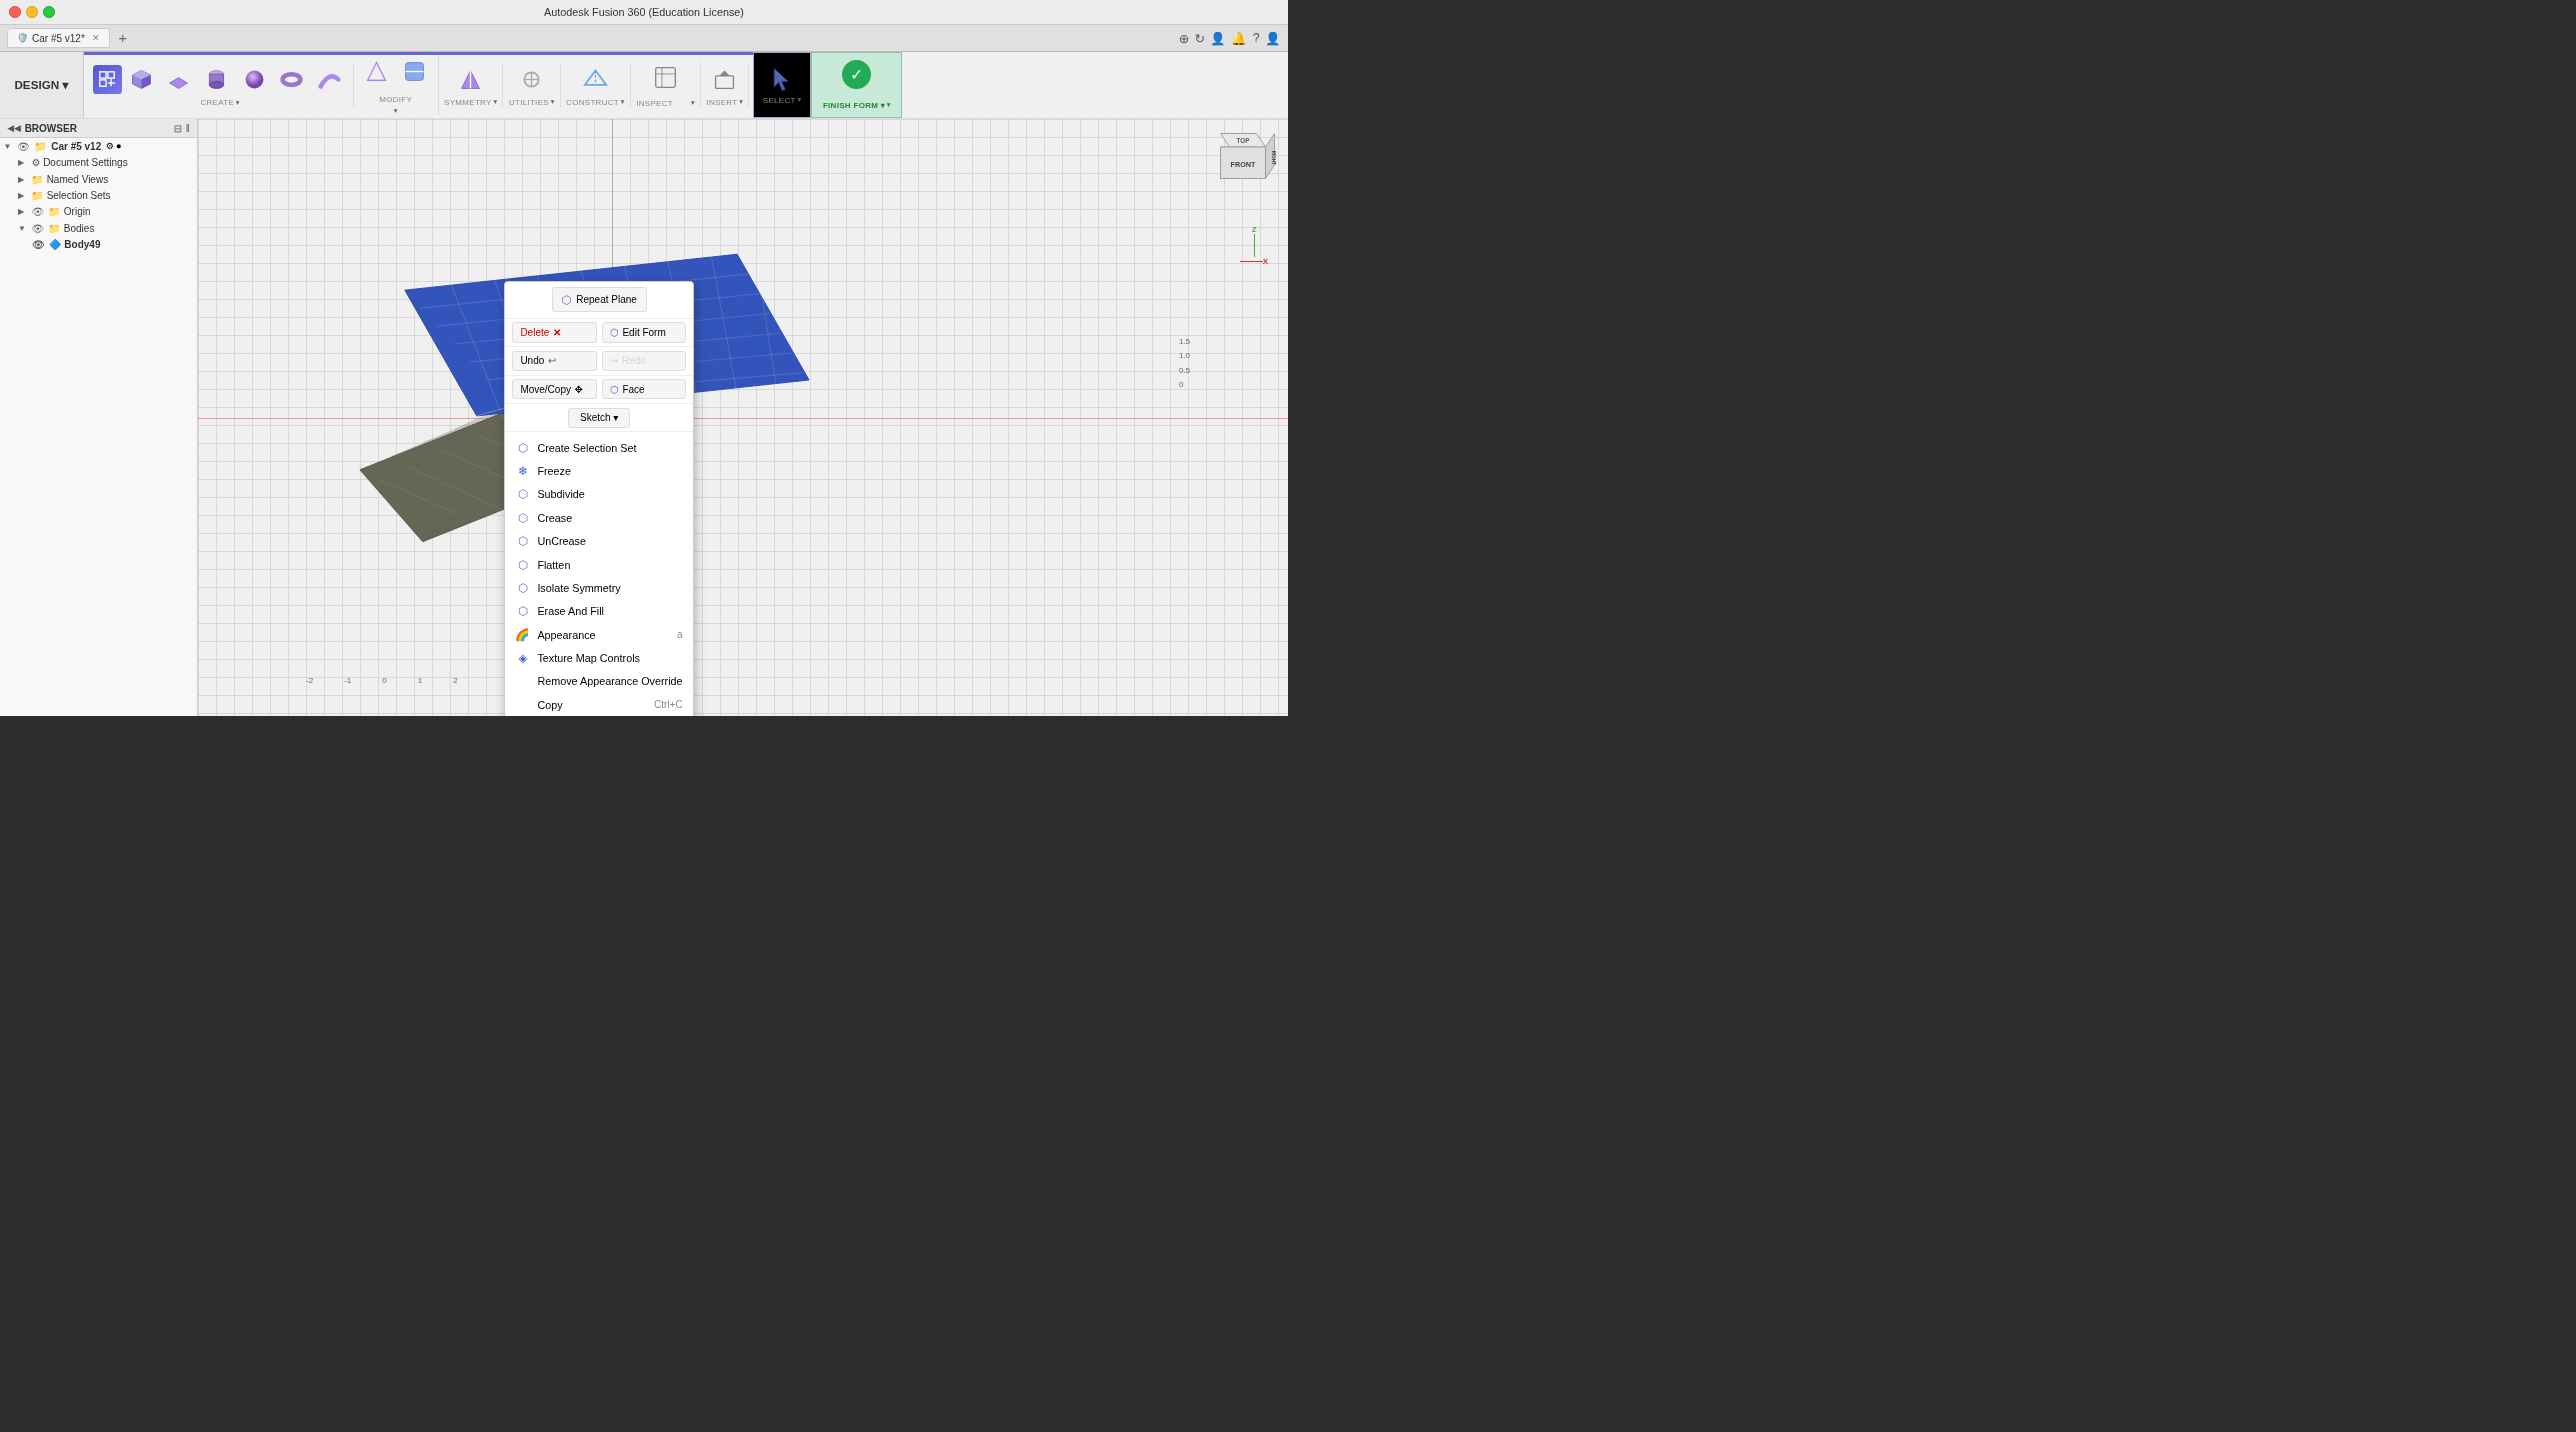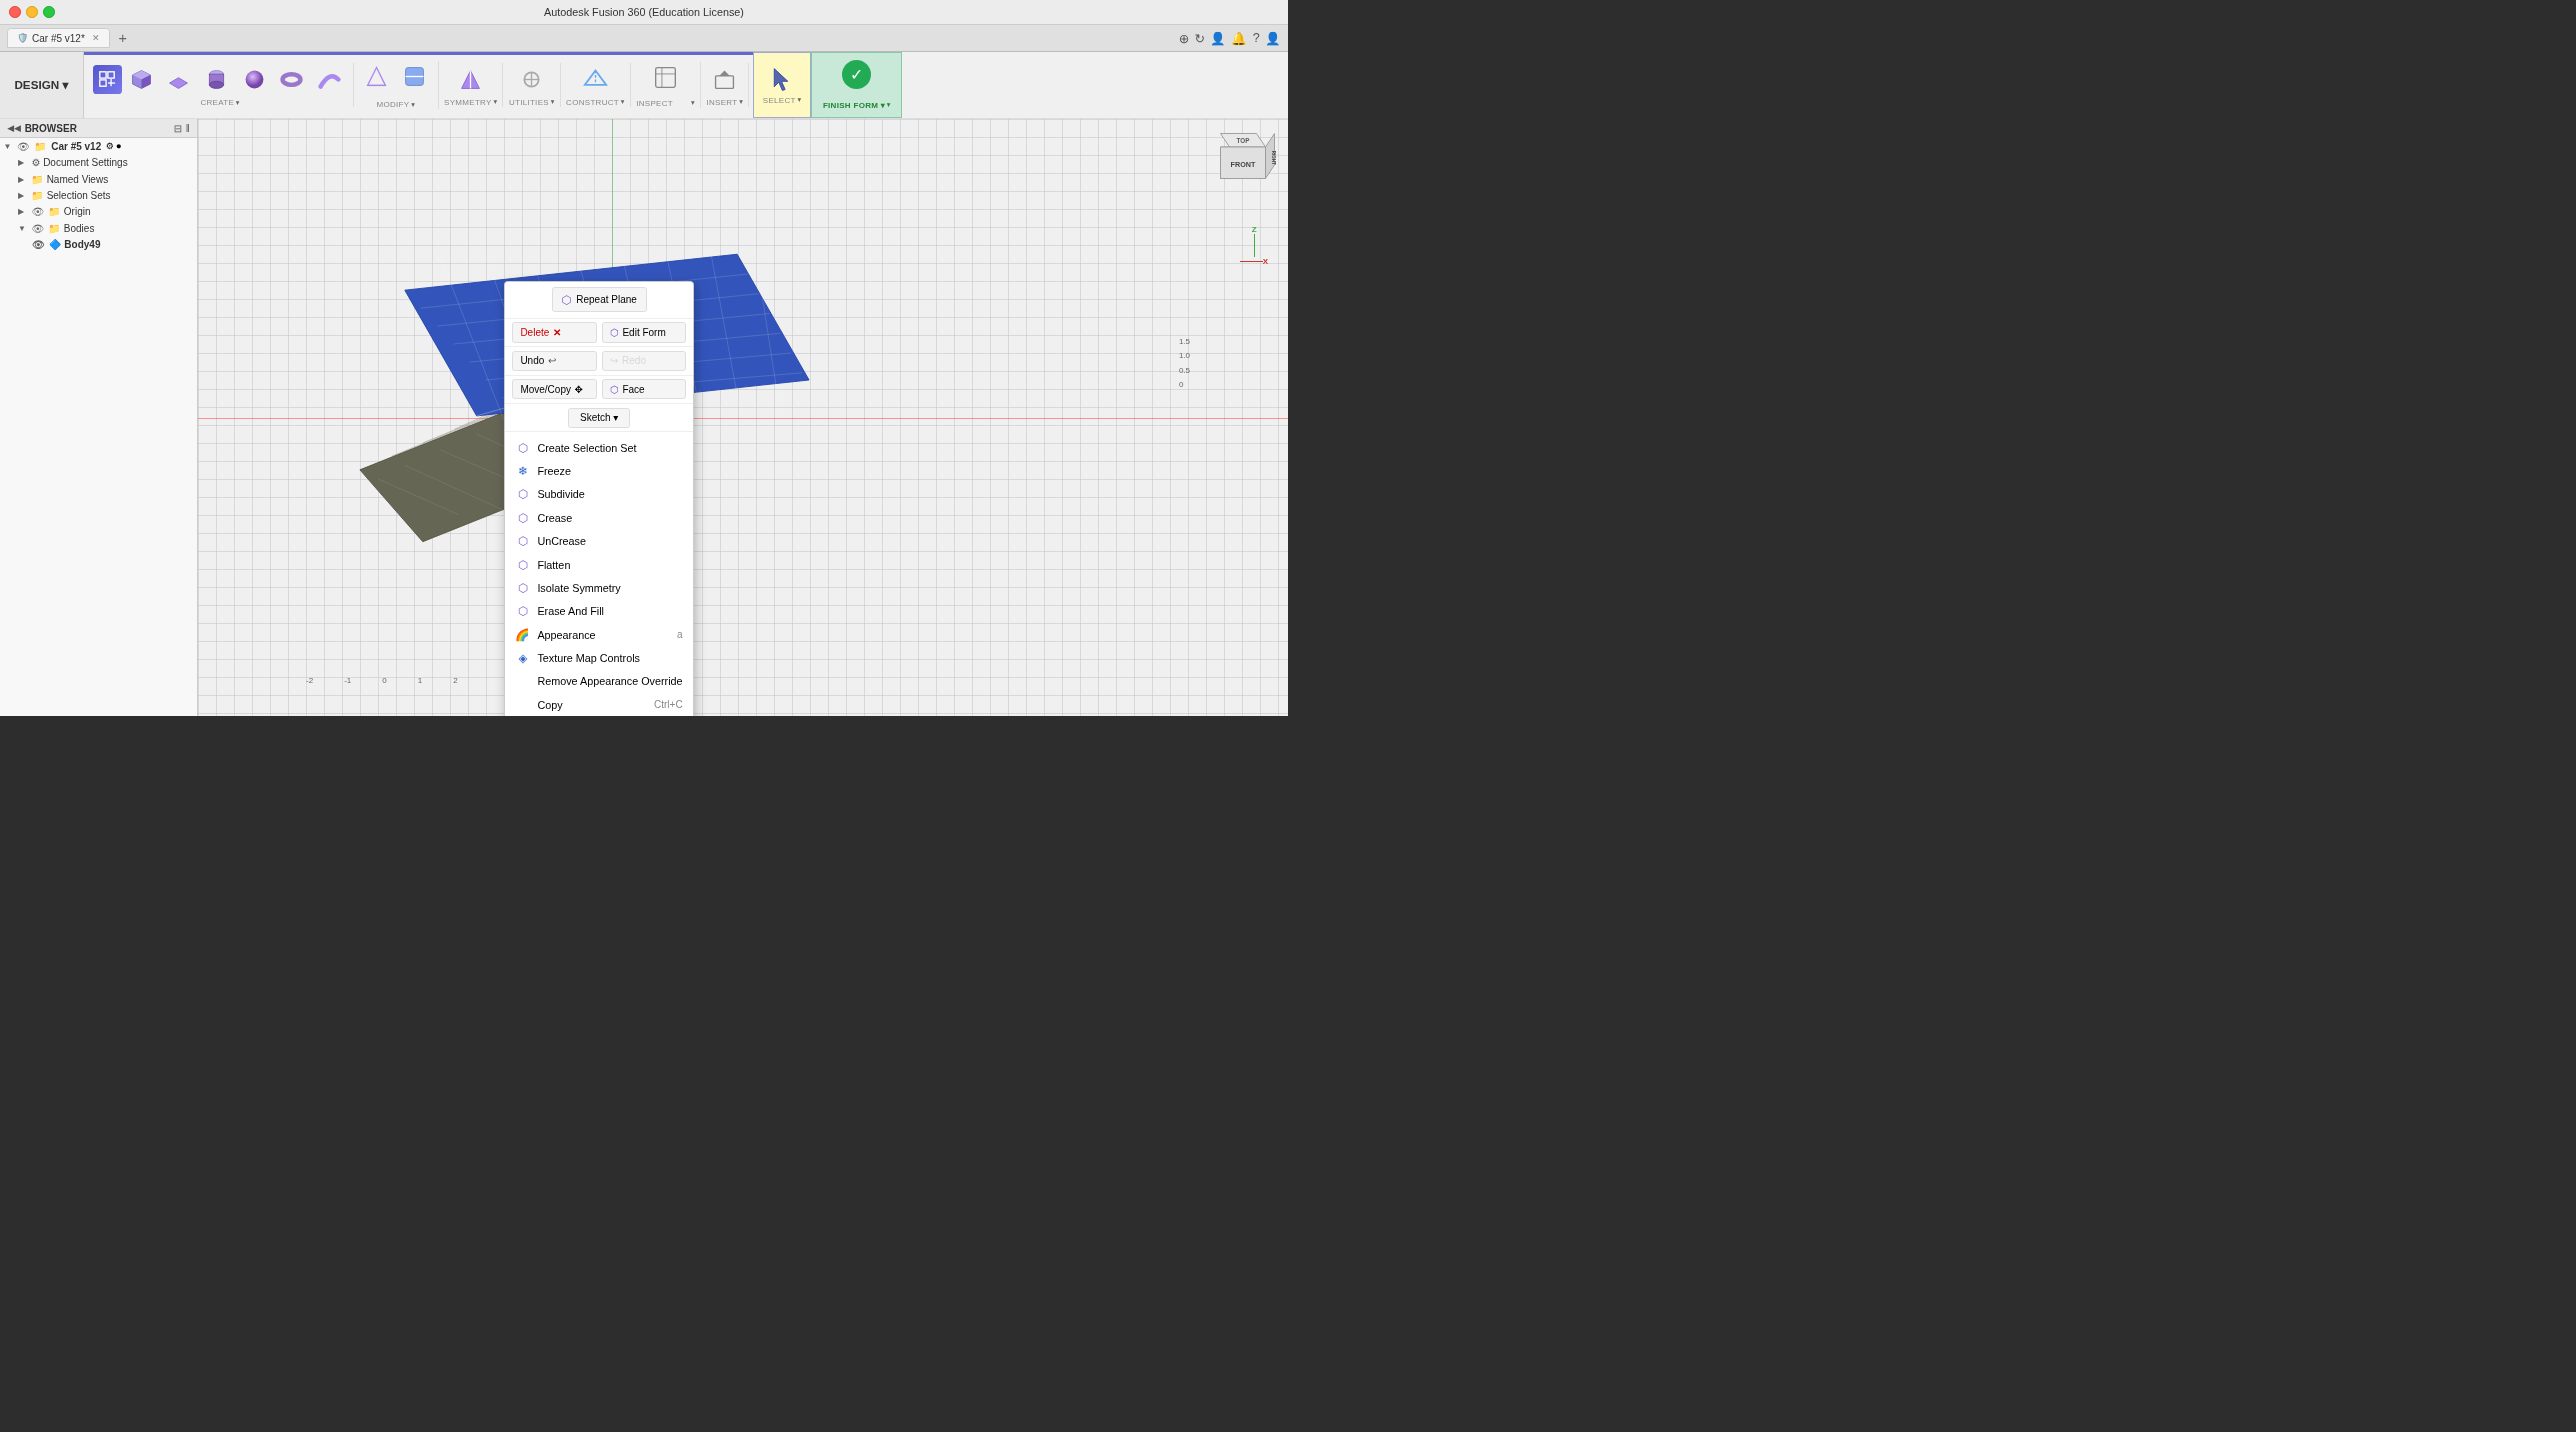--- a/index.html
+++ b/index.html
@@ -102,21 +102,21 @@
       border-radius: 2.7px;
       font-size: 8px;
       color: #333;
       gap: 1.8px;
       min-width: 32px;
     }
     .dropdown-arrow { font-size: 7.2px; color: #666; }
 
     
     .select-btn {
-      background: #fef9c3;
+      background: #000000;
       border: 0.9px solid #a0a8d0;
     }
     .finish-form-btn {
       background: #c8e8d8;
       border: 0.9px solid #88c8a8;
       min-width: 72px;
     }
     .finish-form-btn .check-circle {
       width: 29px; height: 29px;
       background: #22aa55;
@@ -427,21 +427,21 @@
                 <line x1="4" y1="24" x2="24" y2="24" stroke="#aa88ee" stroke-width="1.5"></line>
               </svg>
           </button>
           <button class="toolbar-btn">
             <svg width="25" height="25" viewBox="0 0 28 28">
                 <rect x="4" y="4" width="20" height="20" rx="3" fill="#88aaee" stroke="#6688cc" stroke-width="1"></rect>
                 <line x1="4" y1="14" x2="24" y2="14" stroke="white" stroke-width="1.5"></line>
               </svg>
           </button>
         </div>
-        <div style="display:flex;align-items:center;gap:1.8px;margin-top:6px;">
+        <div style="display:flex;align-items:center;gap:1.8px;margin-top:6px;flex-direction:column;">
           <span class="toolbar-section-label">MODIFY</span>
           <span class="dropdown-arrow">▾</span>
         </div>
       </div>
 
       <div class="toolbar-section">
         <div class="toolbar-items">
           <button class="toolbar-btn">
             <svg width="25" height="25" viewBox="0 0 28 28">
                 <polygon points="4,24 14,4 24,24" fill="#aa88ee" stroke="#8866cc" stroke-width="1"></polygon>

